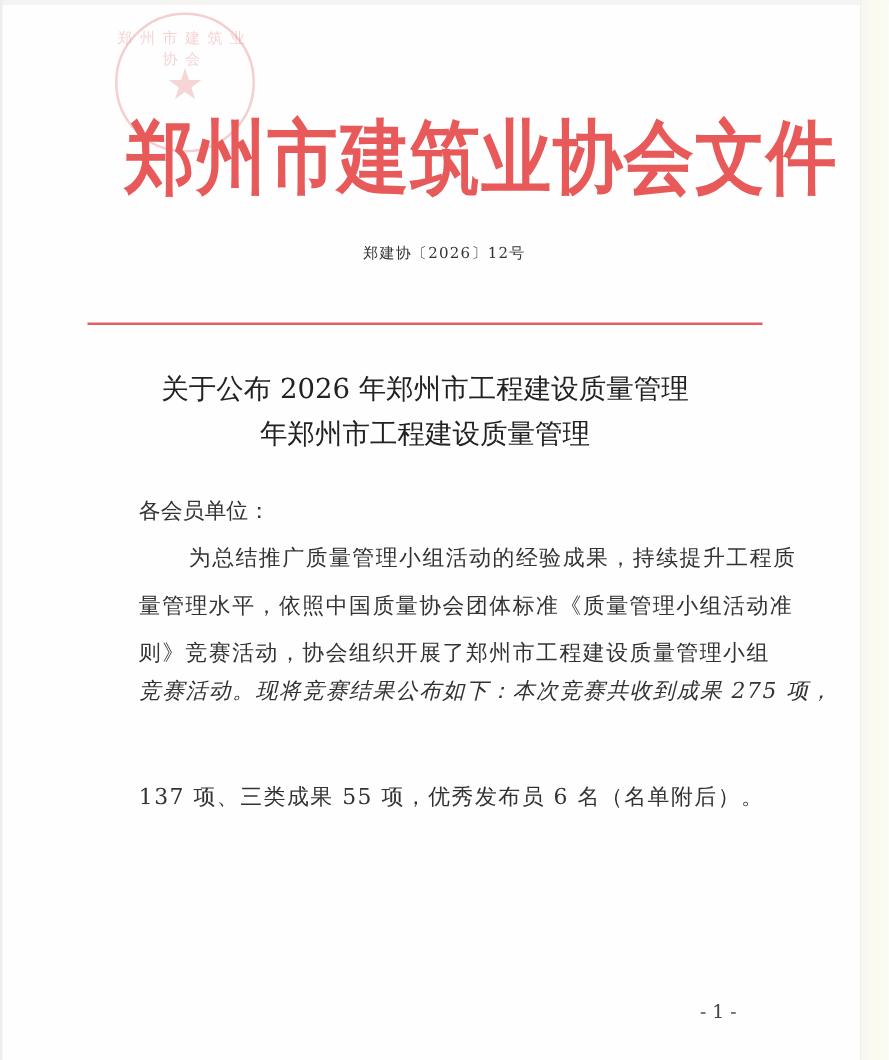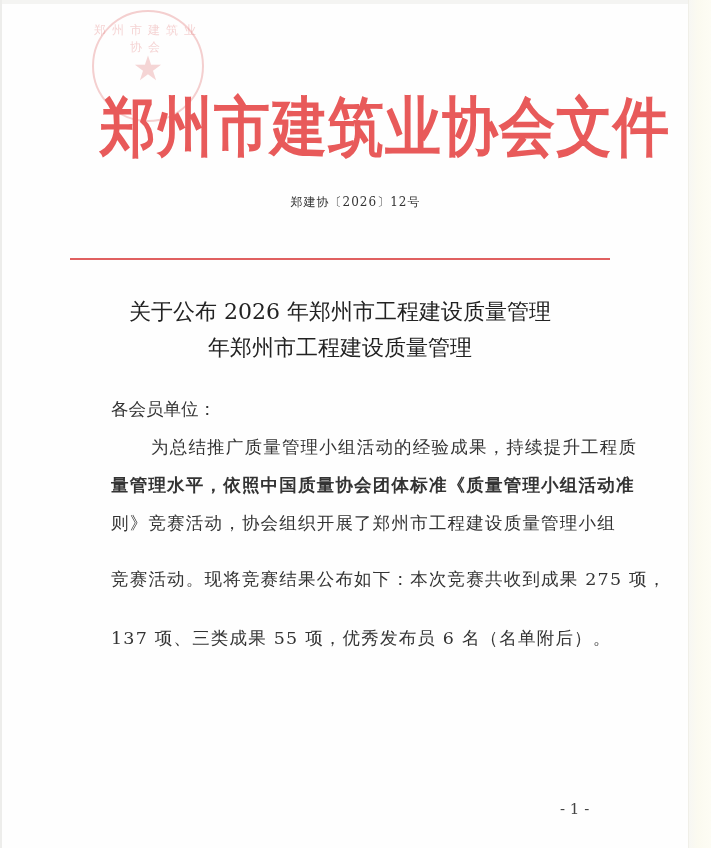--- a/index.html
+++ b/index.html
@@ -125,23 +125,23 @@
       width: 530px;
       font-size: 17.5px;
       color: #333;
       line-height: 38px;
       white-space: nowrap;
       margin-left: 33px;
     }
     .salutation { top: 390px; }
     .body-line { letter-spacing: 1.2px; }
     .bl1 { top: 428px; left: 118px; }
-    .bl2 { top: 466px; font-weight: bold; }
+    .bl2 { top: 466px; }
     .bl3 { top: 504px; }
-    .bl4 { top: 560px; }
+    .bl4 { top: 534px; font-style: italic; }
     .bl5 { top: 581px; }
     .bl6 { top: 619px; }
     .attachment { top: 723px; letter-spacing: 0.6px; }
     .page-number {
       position: absolute;
       left: 560px;
       top: 800px;
       font-size: 15px;
       color: #444;
     }

